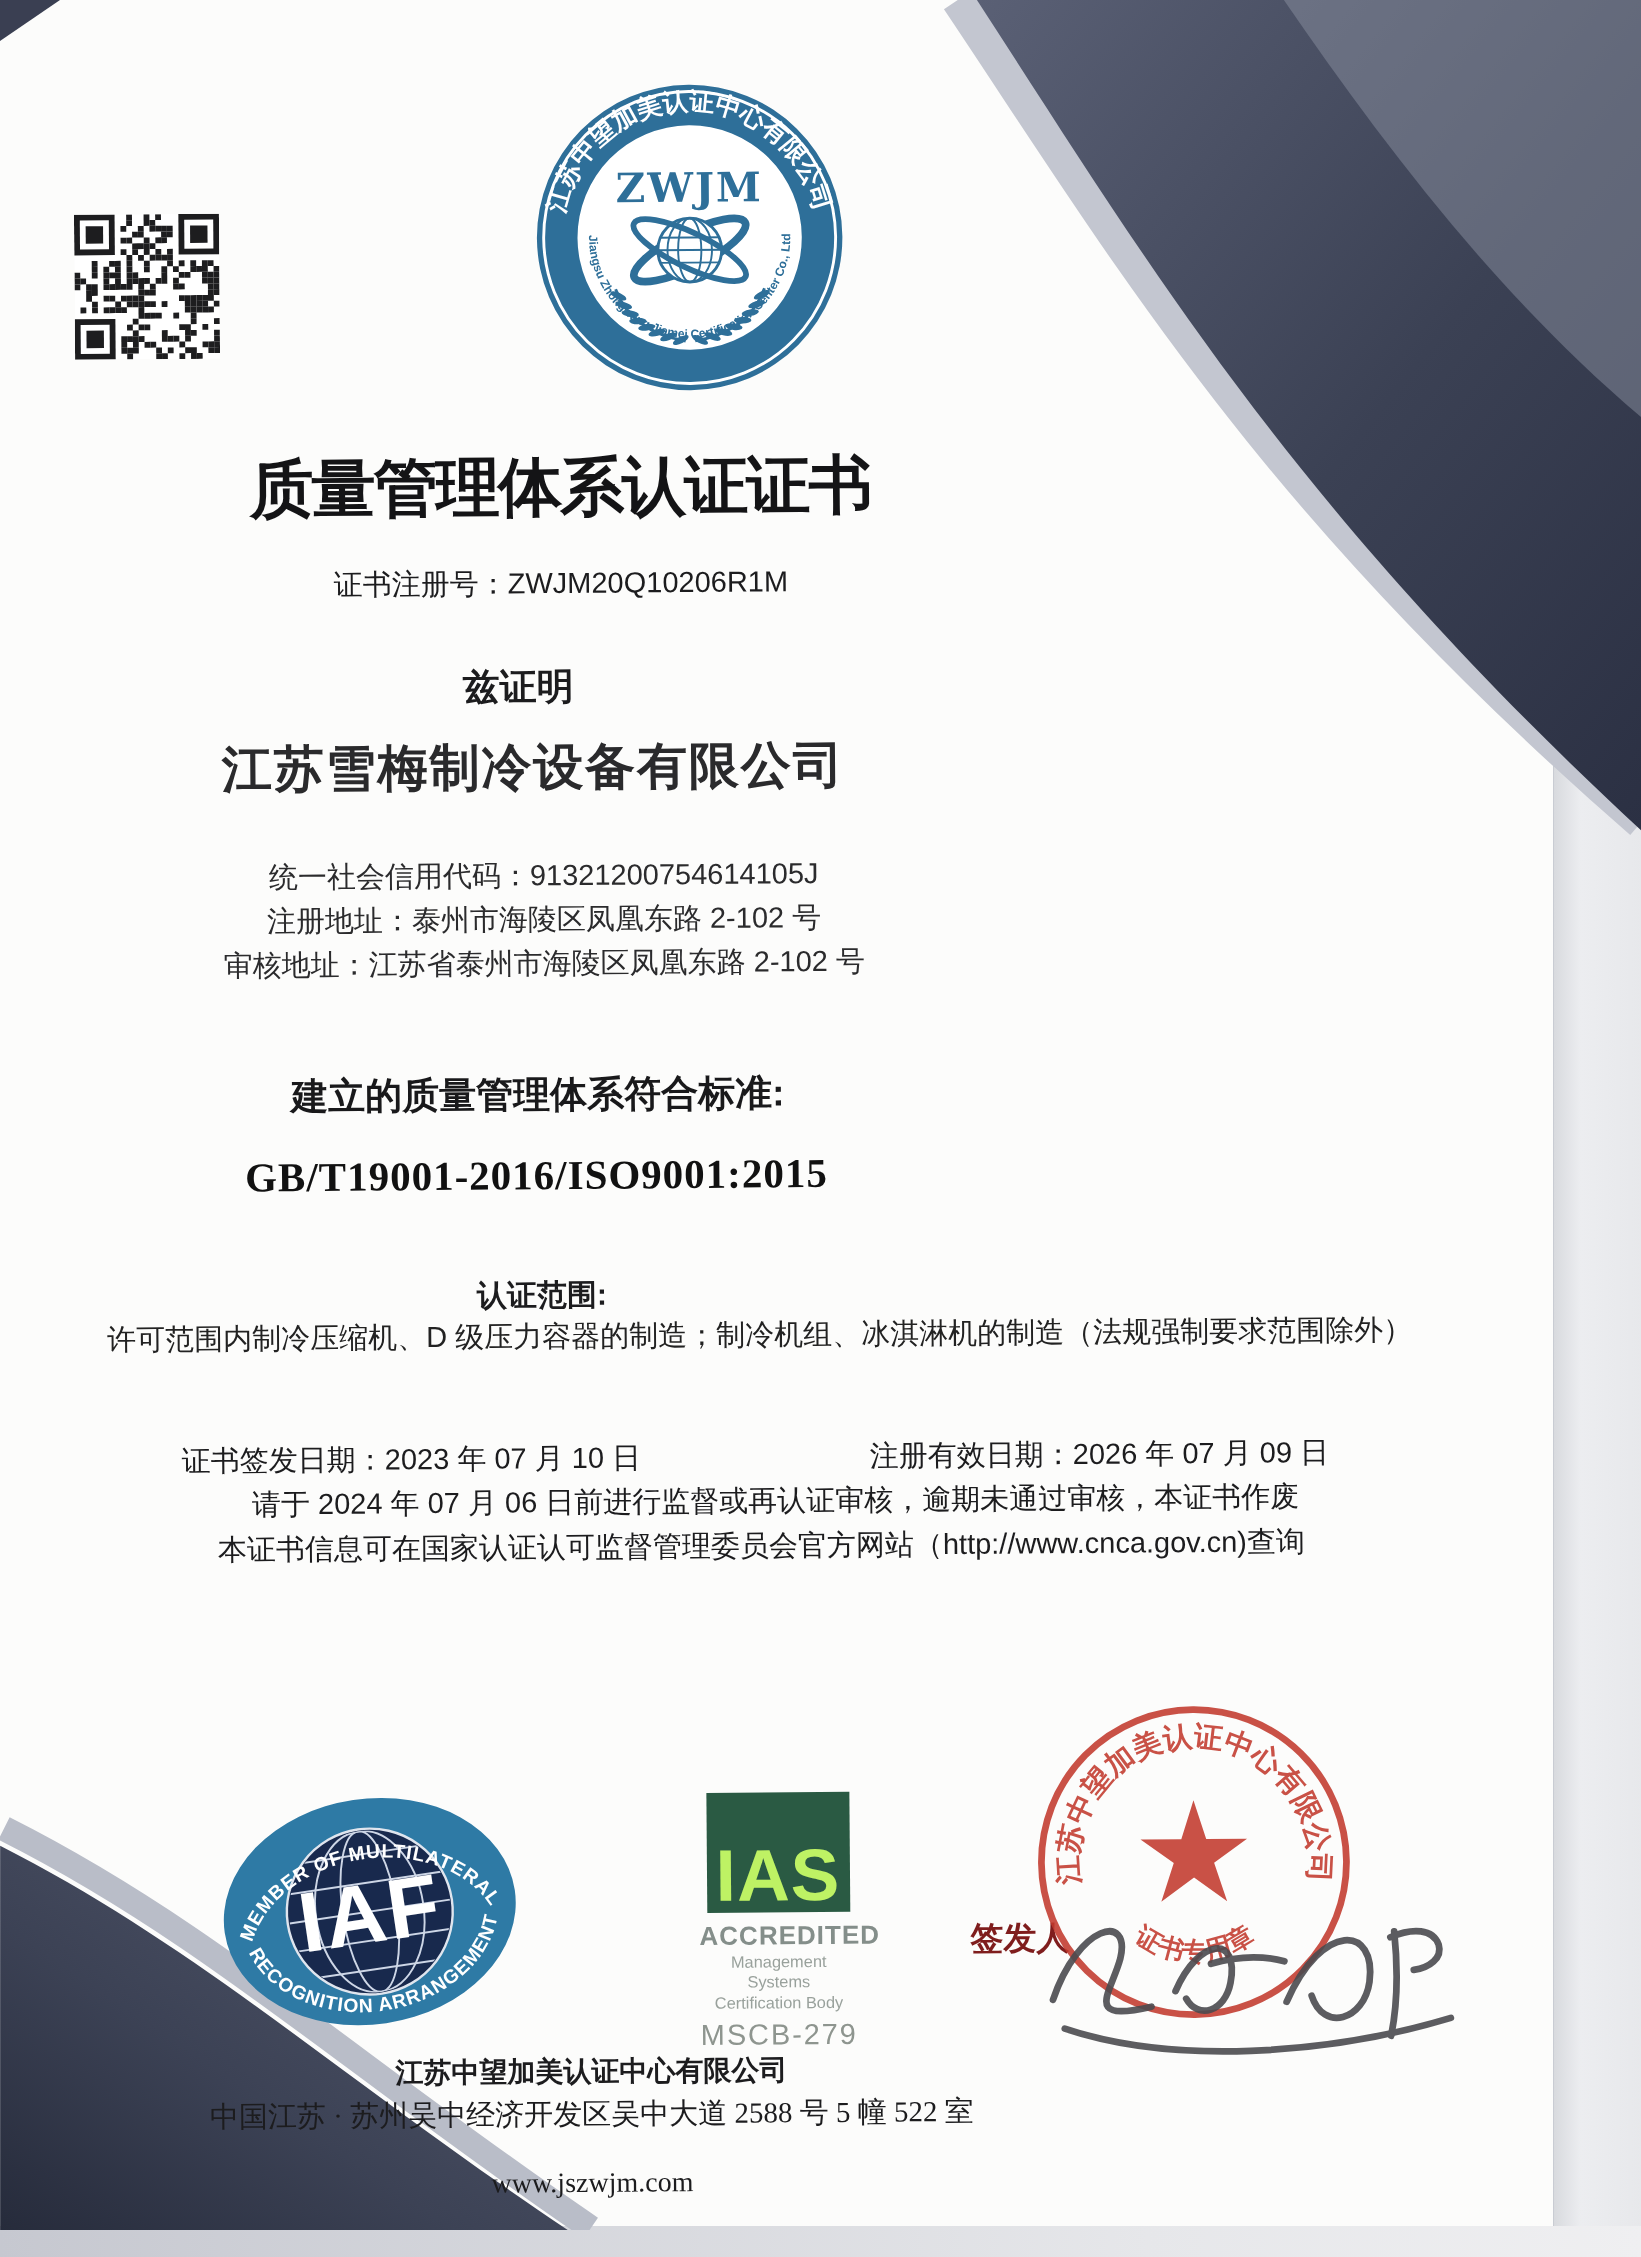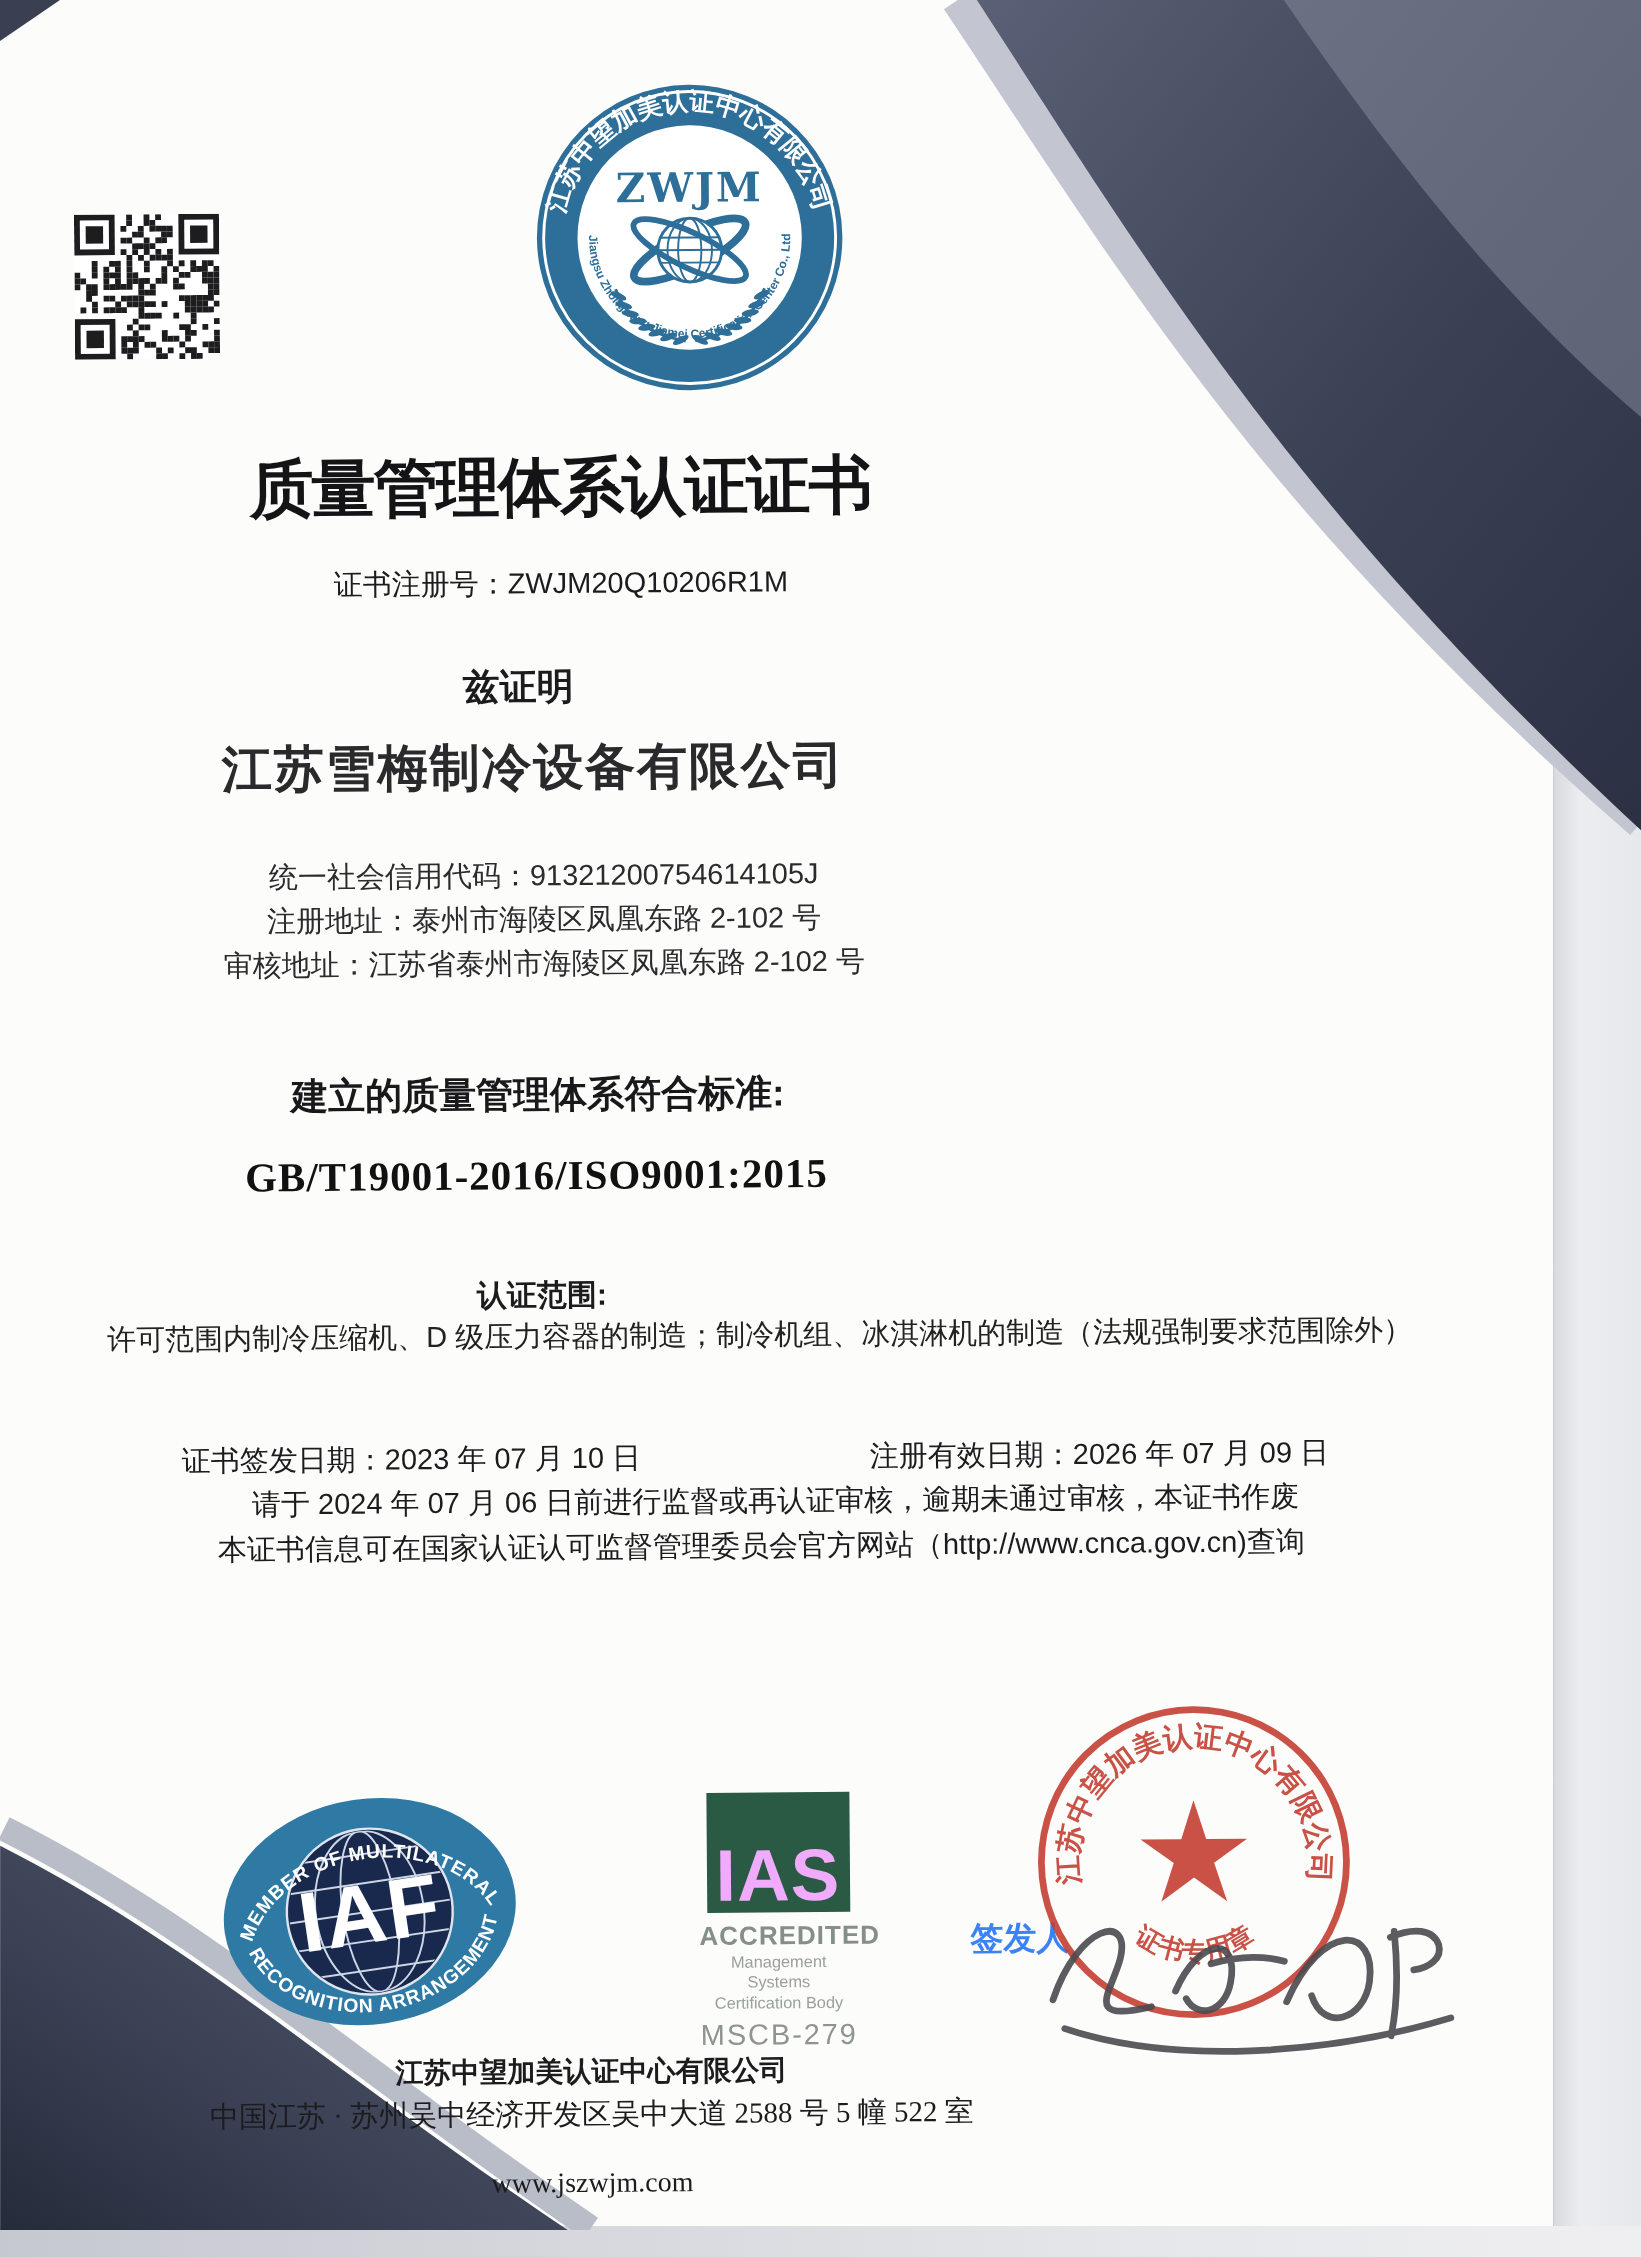--- a/index.html
+++ b/index.html
@@ -26,29 +26,29 @@
   .company{top:732px;font-size:50px;font-weight:700;letter-spacing:1.9px;width:1072px;color:#2a2a2c;}
   .detail{font-size:29px;width:1091px;color:#2b2b2d;}
   .std-intro{top:1068px;font-size:37px;font-weight:700;width:1076px;color:#19191b;}
   .std-code{top:1149px;font-size:41px;font-weight:700;width:1072px;
     font-family:"Liberation Serif",serif;letter-spacing:1px;color:#111;}
   .scope-label{top:1273px;font-size:30px;font-weight:700;width:1081px;}
   .scope-text{top:1315px;left:92px;width:1332px;font-size:29px;color:#222;}
   .dates{top:1437px;font-size:29px;}
   .notice1{top:1481px;left:145px;width:1255px;font-size:29px;}
   .notice2{top:1526px;left:116px;width:1284px;font-size:29px;}
-  .issuer{left:964px;top:1918px;font-size:33px;font-weight:700;color:#3b82f6;}
+  .issuer{left:964px;top:1918px;font-size:33px;font-weight:700;color:#7f1d1d;}
   .footer-org{top:2051px;width:1168px;font-size:28px;font-family:"Liberation Serif",serif;font-weight:600;}
   .footer-addr{top:2093px;width:1168px;font-size:29px;font-family:"Liberation Serif",serif;}
   .footer-web{top:2165px;width:1168px;font-size:28px;font-family:"Liberation Serif",serif;}
   
   .ias{left:693px;top:1792px;width:158px;text-align:center;}
   .ias-box{width:143px;height:120px;margin:0 auto;background:var(--ias_green,#2a5a43);
     display:flex;align-items:center;justify-content:center;}
-  .ias-box span{color:#f0abfc;font-size:73px;font-weight:800;letter-spacing:1px;line-height:1;margin-top:44px;}
+  .ias-box span{color:#bef264;font-size:73px;font-weight:800;letter-spacing:1px;line-height:1;margin-top:44px;}
   .ias-accred{margin-top:7.7px;font-size:26px;font-weight:700;letter-spacing:1px;color:#848e8a;}
   .ias-sub{font-size:16.4px;line-height:1.25;color:#99a19c;}
   .ias-num{margin-top:5.8px;font-size:29px;letter-spacing:1.9px;color:#8e958f;}
   .content{position:absolute;left:0;top:0;width:1641px;height:2257px;
     transform:rotate(-0.45deg);transform-origin:821px 1110px;}
 </style>
 </head>
 <body>
 
 <div class="page">

